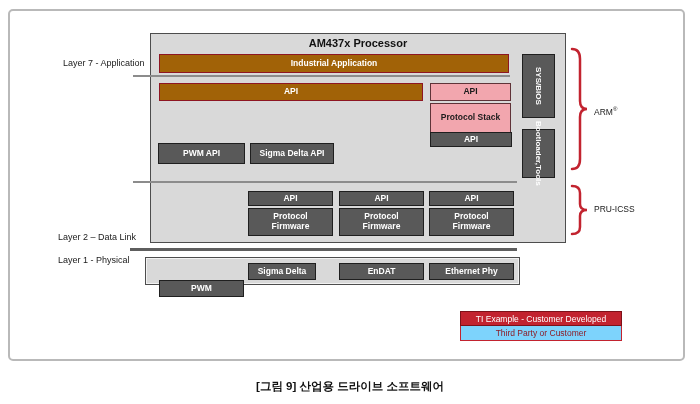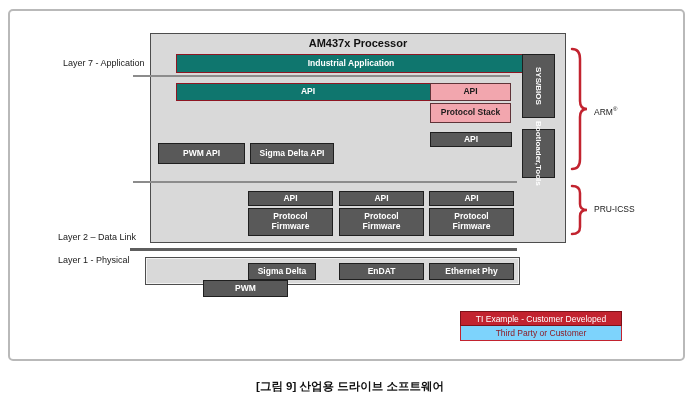--- a/index.html
+++ b/index.html
@@ -7,21 +7,21 @@
   body { position:relative; }
   .abs { position:absolute; }
 
   .frame { left:8px; top:9px; width:677px; height:352px; border:2px solid #b9b9b9; border-radius:5px; background:#ffffff; }
 
   .main-box { left:150px; top:33px; width:416px; height:210px; background:#d9d9d9; border:1px solid #4d4d4d; }
   .proc-title { left:0; top:3px; width:100%; text-align:center; font-size:11px; font-weight:bold; color:#111; }
 
   .blk { display:flex; align-items:center; justify-content:center; text-align:center;
          font-size:8.5px; font-weight:bold; line-height:1.15; }
-  .red  { background:#0f766e; border:1px solid #8e1622; color:#ffffff;margin-left:17px; }
+  .red  { background:#a16207; border:1px solid #8e1622; color:#ffffff; }
   .pink { background:#f2a6ae; border:1px solid #5f3338; color:#1c1c1c; }
   .dark { background:#595959; border:1px solid #1f1f1f; color:#ffffff; }
 
   .split { display:flex; flex-direction:column; gap:2px; }
   .split .top-part { height:15px; }
   .split .bot-part { flex:1; }
   .fw-text { display:inline-block; max-width:58px; }
 
   .vbox { writing-mode:vertical-rl; font-size:8px; font-weight:bold; color:#ffffff;
           background:#595959; border:1px solid #1f1f1f; display:flex; align-items:center; justify-content:center; }
@@ -58,21 +58,21 @@
 <div class="abs layer-label" style="left:58px; top:255px;">Layer 1 - Physical</div>
 
 <div class="abs main-box">
   <div class="abs proc-title">AM437x Processor</div>
 
   <div class="abs blk red" style="left:8px; top:20px; width:350px; height:19px;">Industrial Application</div>
 
   <div class="abs blk red" style="left:8px; top:49px; width:264px; height:18px;">API</div>
 
   <div class="abs blk pink" style="left:279px; top:49px; width:81px; height:18px;">API</div>
-  <div class="abs blk pink" style="left:279px; top:69px; width:81px; height:20px;">Protocol Stack</div>
+  <div class="abs blk pink" style="left:279px; top:69px; width:81px; height:30px;">Protocol Stack</div>
 
   <div class="abs vbox" style="left:371px; top:20px; width:33px; height:64px;">
     <span>SYS/BIOS</span>
   </div>
 
   <div class="abs vbox" style="left:371px; top:95px; width:33px; height:49px;">
     <span>Bootloader,</span>
     <span>Tools</span>
   </div>
 
@@ -101,21 +101,21 @@
         <span class="fw-text">Protocol Firmware</span>
       </div>
   </div>
 </div>
 
 <div class="abs hline" style="left:133px; top:75px; width:377px; height:2px;"></div>
 <div class="abs hline" style="left:133px; top:181px; width:384px; height:2px;"></div>
 <div class="abs hline-thick" style="left:130px; top:248px; width:387px; height:3px;"></div>
 
 <div class="abs phys-box">
-  <div class="abs blk dark" style="left:13px; top:22px; width:85px; height:17px;margin-left:44px;">PWM</div>
+  <div class="abs blk dark" style="left:13px; top:22px; width:85px; height:17px;">PWM</div>
   <div class="abs blk dark" style="left:102px; top:5px; width:68px; height:17px;">Sigma Delta</div>
   <div class="abs blk dark" style="left:193px; top:5px; width:85px; height:17px;">EnDAT</div>
   <div class="abs blk dark" style="left:283px; top:5px; width:85px; height:17px;">Ethernet Phy</div>
 </div>
 
 <svg class="abs brace" style="left:570px; top:47px;" width="18" height="124" viewBox="0 0 18 124">
   <path d="M2,2 Q10,2 10,12 L10,54 Q10,62 17,62 Q10,62 10,70 L10,112 Q10,122 2,122" fill="none" stroke="#c2232f" stroke-width="2.5" stroke-linecap="round"></path>
 </svg>
 <div class="abs side-label" style="left:594px; top:106px;">
   <span>ARM</span><sup>®</sup>

